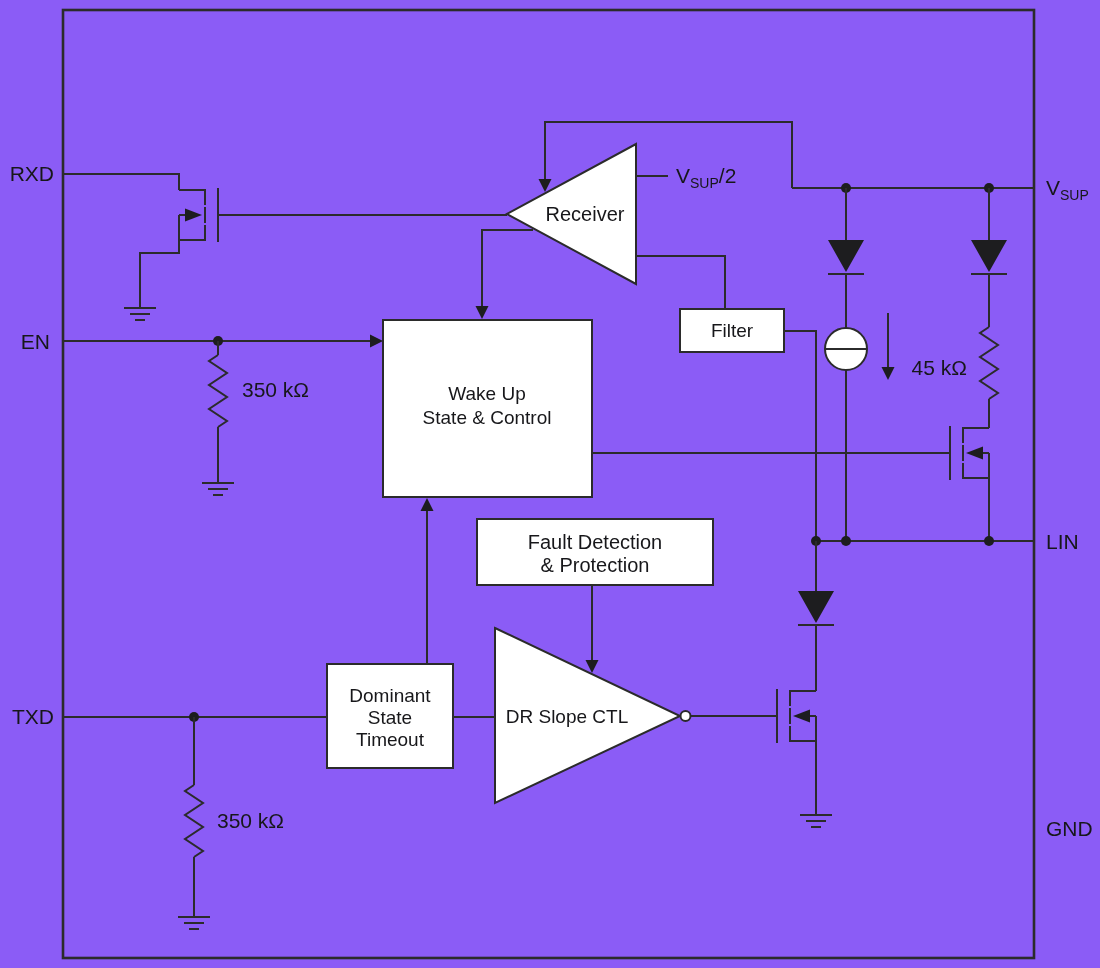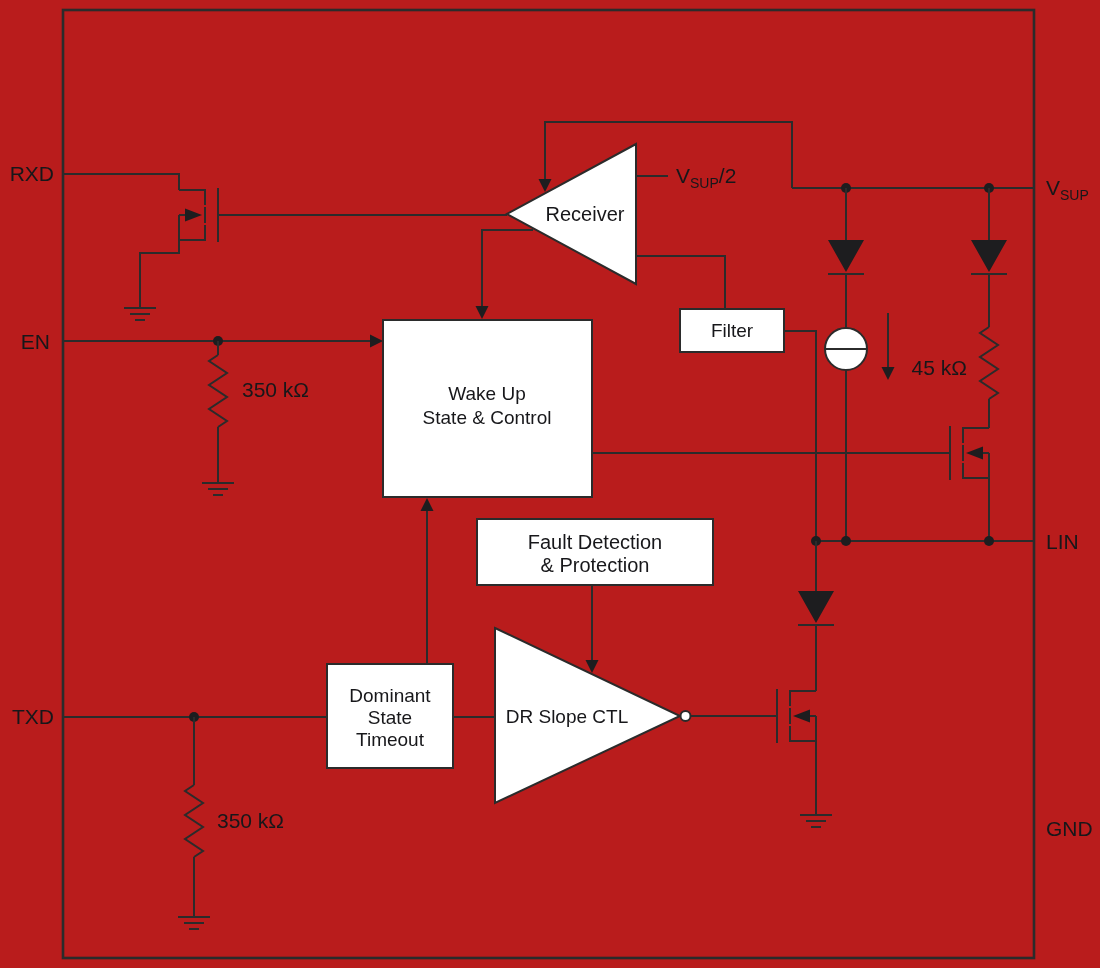--- a/index.html
+++ b/index.html
@@ -1,16 +1,16 @@
 <!DOCTYPE html>
 <html><head>
 <meta charset="utf-8">
 <style>
   html,body{margin:0;padding:0;background:#ffffff;}
-  .canvas{position:relative;width:1100px;height:968px;background:#b91c1c;overflow:hidden;}
+  .canvas{position:relative;width:1100px;height:968px;background:#8b5cf6;overflow:hidden;}
   svg{display:block;}
   svg text{font-family:"Liberation Sans","DejaVu Sans",sans-serif;fill:#17171a;}
   .wire{stroke:#2b2b2b;stroke-width:2;fill:none;}
   .thick{stroke:#2b2b2b;stroke-width:2.6;fill:none;}
   .box{stroke:#2b2b2b;stroke-width:2;fill:#ffffff;}
   .solid{fill:#1d1d1f;stroke:none;}
   .blktxt{font-size:19px;}
   .bigtxt{font-size:20px;}
   .pintxt{font-size:21px;}
   .subtxt{font-size:14px;}

